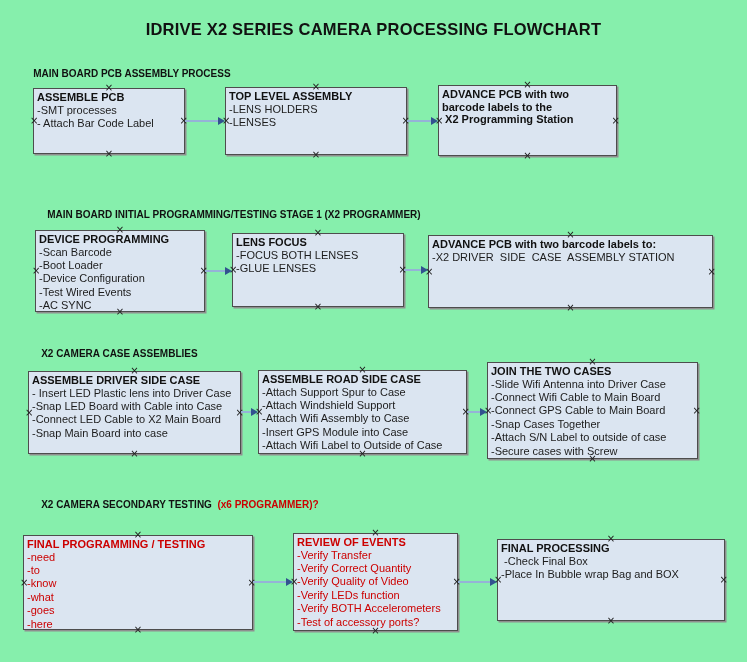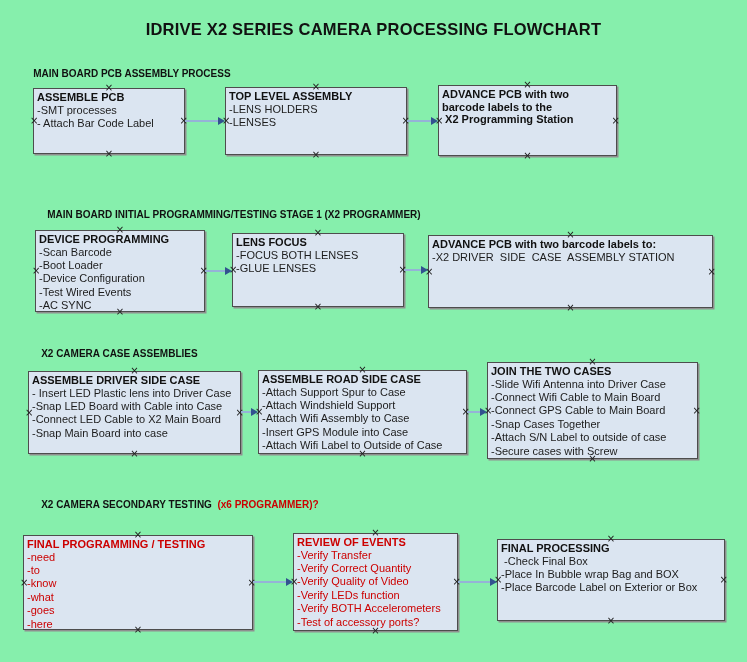--- a/index.html
+++ b/index.html
@@ -227,21 +227,20 @@
   <span class="handle h-t">×</span>
       <span class="handle h-b">×</span>
       <span class="handle h-l">×</span>
       <span class="handle h-r">×</span>
     </div>
   <div class="box" id="s4b3">
     <div class="box-title">FINAL PROCESSING</div>
     <div class="box-items">
         <div class="box-item"> -Check Final Box</div>
         <div class="box-item">-Place In Bubble wrap Bag and BOX</div>
-        <div class="box-item">-Place Barcode Label on Exterior or Box</div>
       </div>
   <span class="handle h-t">×</span>
       <span class="handle h-b">×</span>
       <span class="handle h-l">×</span>
       <span class="handle h-r">×</span>
     </div>
 
   <div class="connector" id="c1">
       <span class="cline"></span>
       <span class="chead"></span>

